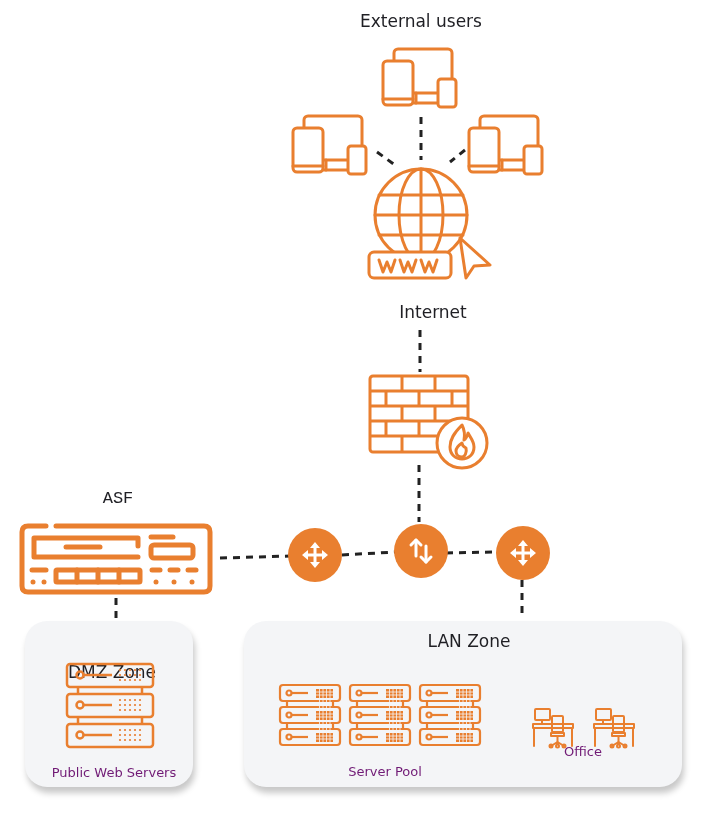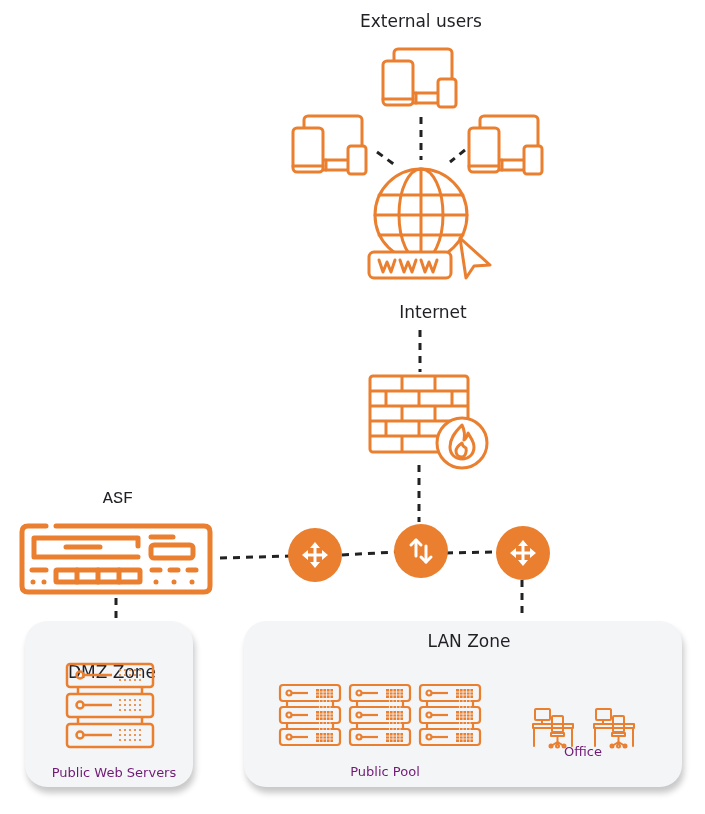--- a/index.html
+++ b/index.html
@@ -241,21 +241,21 @@
           <line x1="37" y1="34" x2="56" y2="34"></line>
         <line x1="37" y1="53" x2="56" y2="53"></line>
           <line x1="37" y1="56" x2="56" y2="56"></line>
       </g>
     </g>
   </defs>
   <use href="#srv" x="0"></use>
   <use href="#srv" x="70"></use>
   <use href="#srv" x="140"></use>
 </svg>
-<div class="small-label" style="left:385px; top:764px;">Public Pool</div>
+<div class="small-label" style="left:385px; top:764px;">Server Pool</div>
 
 <svg class="icon" style="left:530px; top:708px;" width="108" height="42" viewBox="0 0 108 42">
   <defs>
     <g id="desk">
       <g fill="none" stroke="#e97f2f" stroke-width="2" stroke-linejoin="round" stroke-linecap="round">
         <rect x="3" y="1" width="15" height="11" rx="1"></rect>
         <line x1="10" y1="12" x2="10" y2="16"></line>
         <rect x="1" y="16" width="40" height="4"></rect>
         <line x1="2" y1="20" x2="2" y2="38"></line>
           <line x1="40" y1="20" x2="40" y2="38"></line>

